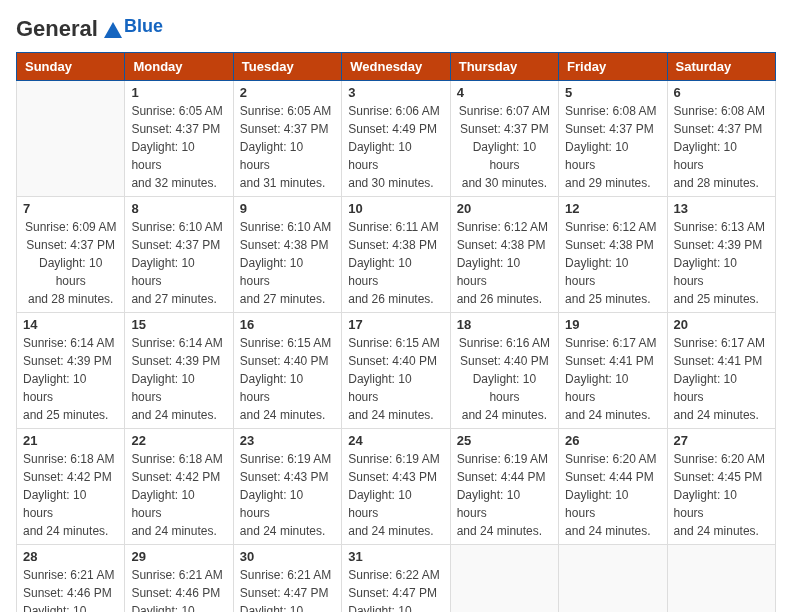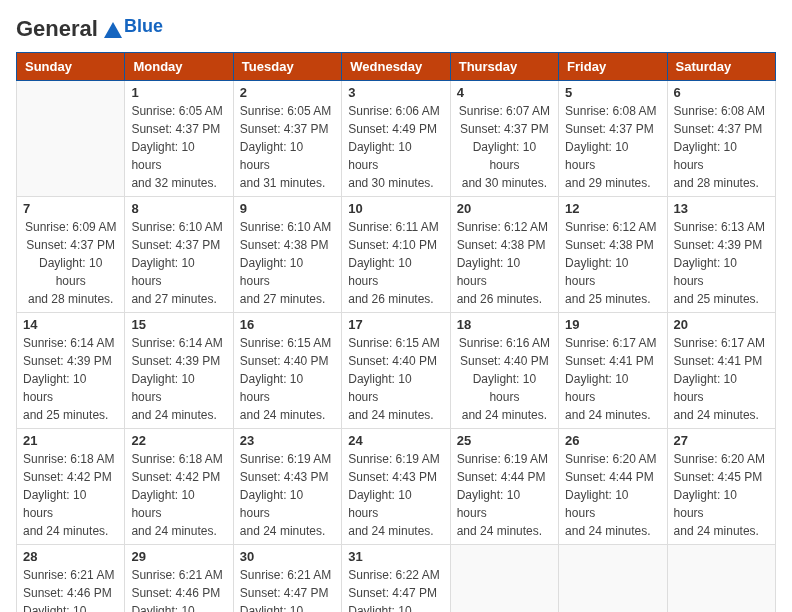--- a/index.html
+++ b/index.html
@@ -181,21 +181,21 @@
         <td>
           <span class="day-number">9</span>
           <div class="day-info" style="white-space: pre-line;">Sunrise: 6:10 AM
 Sunset: 4:38 PM
 Daylight: 10 hours
 and 27 minutes.</div>
         </td>
         <td>
           <span class="day-number">10</span>
           <div class="day-info" style="white-space: pre-line;">Sunrise: 6:11 AM
-Sunset: 4:10 PM
+Sunset: 4:38 PM
 Daylight: 10 hours
 and 26 minutes.</div>
         </td>
         <td>
           <span class="day-number">20</span>
           <div class="day-info" style="white-space: pre-line;">Sunrise: 6:12 AM
 Sunset: 4:38 PM
 Daylight: 10 hours
 and 26 minutes.</div>
         </td>

